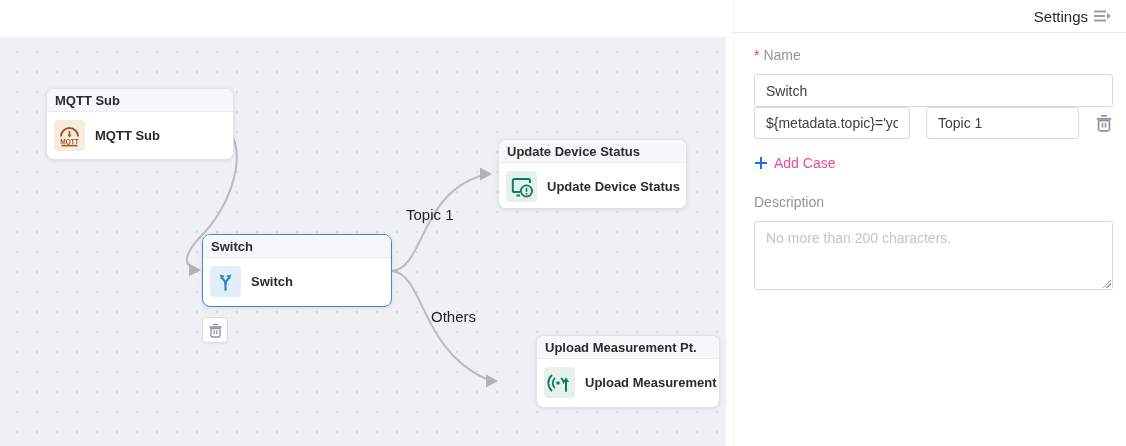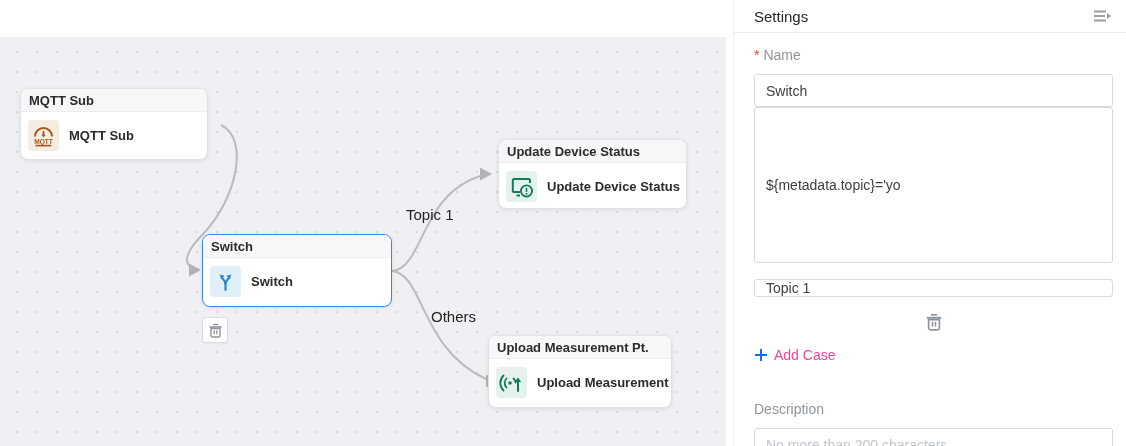--- a/index.html
+++ b/index.html
@@ -34,52 +34,52 @@
     border-radius:4px; display:flex; align-items:center; justify-content:center; cursor:pointer;
     box-shadow:0 1px 2px rgba(0,0,0,.05);
   }
 
   
   .panel {
     position:absolute; left:733px; top:0; width:393px; height:446px; background:#fff;
     border-left:1px solid #f2f2f2;
   }
   .panel-header {
-    height:33px; display:flex; align-items:center; justify-content:space-between;
+    height:33px; display:flex; align-items:center; justify-content:flex-end;
     padding:0 10px 0 20px; border-bottom:1px solid #ebebeb;
   }
   .panel-title { font-size:15px; color:#262626; }
   .collapse-btn { cursor:pointer; display:flex; align-items:center; padding:4px; }
   .panel-body { padding:14px 13px 0 20px; }
   .field-label { font-size:14px; color:#8f959e; margin-bottom:11px; }
   .req { color:#f23c3c; margin-right:4px; }
   .text-input {
     width:100%; height:33px; border:1px solid #d9d9d9; border-radius:3px;
     font-family:"Liberation Sans", sans-serif; font-size:14px; color:#404040;
     padding:0 11px; outline:none; background:#fff;
   }
   .text-input::placeholder, textarea::placeholder { color:#c0c4cc; }
-  .case-row { display:flex; align-items:center; gap:16px; margin-bottom:16px;flex-direction:column; }
+  .case-row { display:flex; align-items:center; gap:16px; margin-bottom:16px; }
   .case-cond { flex:0 0 156px; height:32px; }
   .case-name { flex:1; height:32px; }
   .icon-btn { cursor:pointer; display:flex; align-items:center; flex:0 0 auto; }
   .add-case { display:inline-flex; align-items:center; gap:6px; color:#ec4899; font-size:14px; cursor:pointer; margin-bottom:22px; }
   .desc-wrap { position:relative; margin-top:8px; }
   .desc-area {
     width:100%; height:69px; border:1px solid #d9d9d9; border-radius:3px; resize:none;
     font-family:"Liberation Sans", sans-serif; font-size:14px; color:#a16207;
     padding:8px 11px; outline:none; display:block;
   }
   .resize-handle {
     position:absolute; right:2px; bottom:2px; width:9px; height:9px; pointer-events:none;
     background:
       linear-gradient(135deg, transparent 0 50%, #9aa0a6 50% 56%, transparent 56% 72%, #9aa0a6 72% 78%, transparent 78%);
   }
   .mt21 { margin-top:21px; }
-  .mt22 { margin-top:16px; }
+  .mt22 { margin-top:1px; }
 </style>
 </head>
 <body>
 
 <div class="stage">
 
   <div class="canvas">
 
     <svg class="edges" viewBox="0 0 726 409">
       <g>
@@ -92,21 +92,21 @@
       </g>
       <g>
         <path d="M392,234 C424,237 420,312 486,342" fill="none" stroke="#b9bbc0" stroke-width="2"></path>
         <polygon points="498,344 486,337.5 486,350.5" fill="#b0b2b7"></polygon>
       </g>
     </svg>
 
     <div class="edge-label" style="left:406px; top:169px;">Topic 1</div>
     <div class="edge-label" style="left:431px; top:271px;text-align:center;">Others</div>
 
-    <div class="node" style="left:20px; top:51px; width:188px; height:72px;">
+    <div class="node" style="left:46px; top:51px; width:188px; height:72px;">
       <div class="node-header">MQTT Sub</div>
       <div class="node-body">
         <span class="node-icon" style="background:#f6ede2;">
           <svg width="25" height="25" viewBox="0 0 25 25">
             <path d="M4 13.5 a8.5 8.5 0 0 1 17 0" fill="none" stroke="#a4571e" stroke-width="2"></path>
             <path d="M12.5 8 v4.2" stroke="#a4571e" stroke-width="1.8"></path>
             <polygon points="12.5,14.5 10.4,11.7 14.6,11.7" fill="#a4571e"></polygon>
             <text x="12.5" y="20.5" text-anchor="middle" font-size="6.6" font-weight="bold" fill="#a4571e" font-family="Liberation Sans, sans-serif">MQTT</text>
             <rect x="4.5" y="21.8" width="16" height="1.6" fill="#a4571e"></rect>
           </svg>
@@ -149,21 +149,21 @@
             <path d="M7.5 21.5 H11" stroke="#0e7c60" stroke-width="2"></path>
             <circle cx="17.5" cy="17" r="5.6" fill="#e6f1ec" stroke="#0e7c60" stroke-width="1.8"></circle>
             <rect x="16.7" y="13.9" width="1.6" height="4" fill="#0e7c60"></rect>
             <rect x="16.7" y="19" width="1.6" height="1.6" fill="#0e7c60"></rect>
           </svg>
         </span>
         <span class="node-label">Update Device Status</span>
       </div>
     </div>
 
-    <div class="node" style="left:488px; top:298px; width:184px; height:73px;">
+    <div class="node" style="left:536px; top:298px; width:184px; height:73px;">
       <div class="node-header">Upload Measurement Pt.</div>
       <div class="node-body">
         <span class="node-icon" style="background:#e6f1ec;">
           <svg width="25" height="25" viewBox="0 0 25 25">
             <circle cx="11" cy="13" r="1.8" fill="#0e7c60"></circle>
             <path d="M7.5 8.5 a6.5 6.5 0 0 0 0 9" fill="none" stroke="#0e7c60" stroke-width="1.8" stroke-linecap="round"></path>
             <path d="M4.5 5.5 a10.5 10.5 0 0 0 0 15" fill="none" stroke="#0e7c60" stroke-width="1.8" stroke-linecap="round"></path>
             <path d="M14.5 8.5 a6.5 6.5 0 0 1 2.2 4" fill="none" stroke="#0e7c60" stroke-width="1.8" stroke-linecap="round"></path>
             <path d="M19 21 V11.5" stroke="#0e7c60" stroke-width="2" stroke-linecap="round"></path>
             <polygon points="19,7.5 15.8,12 22.2,12" fill="#0e7c60"></polygon>

